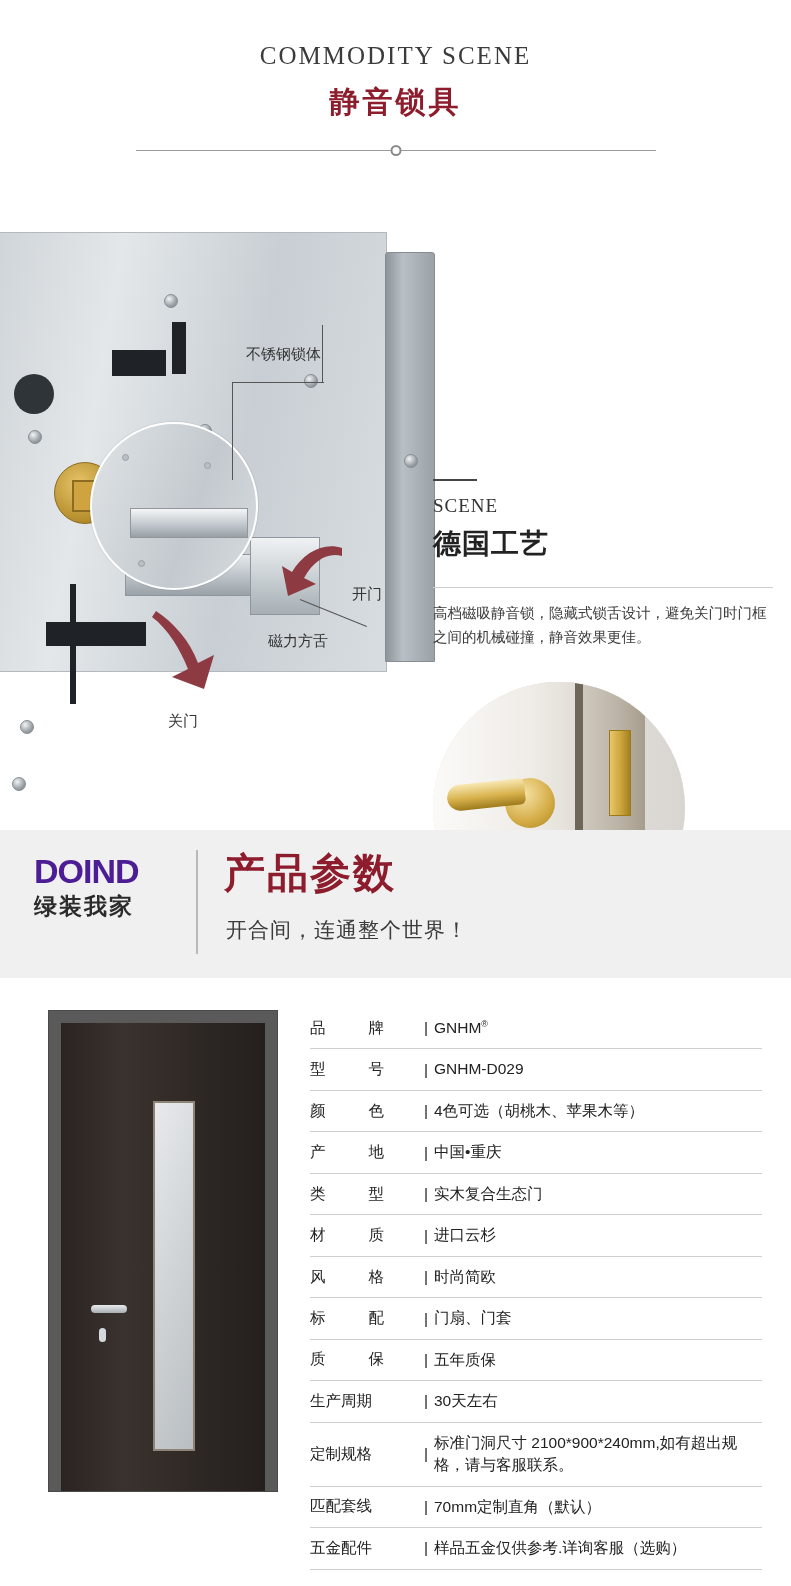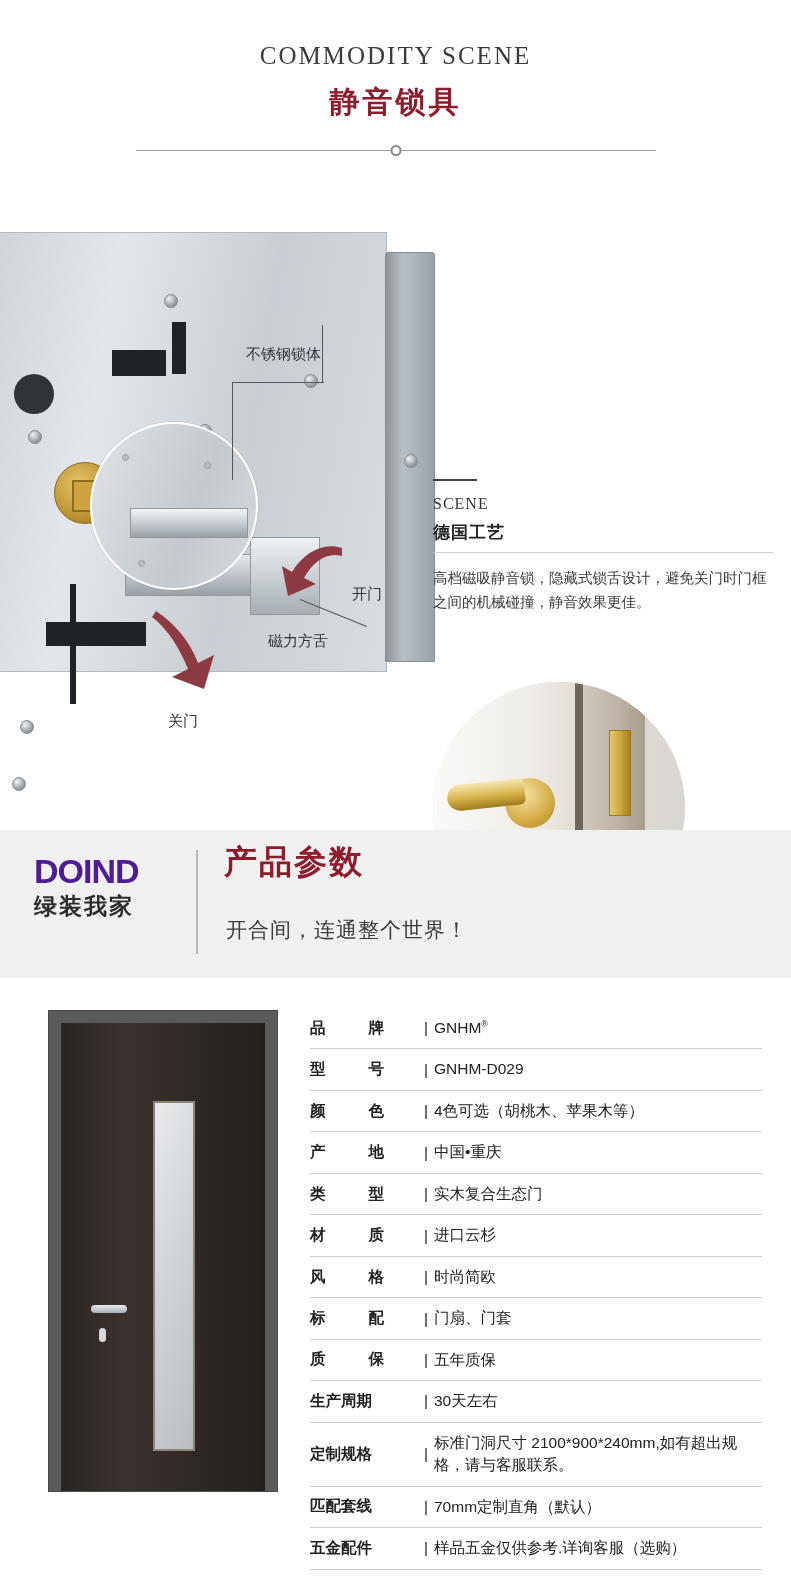--- a/index.html
+++ b/index.html
@@ -181,30 +181,30 @@
     top: 322px;
     width: 340px;
   }
   .sr-rule {
     width: 44px; height: 2px;
     background: #444;
     margin-bottom: 14px;
   }
   .sr-en {
     font-family: "Liberation Serif", serif;
-    font-size: 16px;
+    font-size: 19px;
     color: #333;
     letter-spacing: 1px;
   }
   .sr-cn {
-    font-size: 17px;
+    font-size: 28px;
     font-weight: bold;
     color: #222;
     margin-top: 8px;
-    padding-bottom: 8px;
+    padding-bottom: 24px;
     border-bottom: 1px solid #cfcfcf;
     letter-spacing: 1px;
   }
   .sr-desc {
     margin-top: 14px;
     font-size: 14.5px;
     line-height: 1.65;
     color: #3b3b3b;
   }
 
@@ -301,22 +301,22 @@
     letter-spacing: 2px;
   }
   .band-div {
     position: absolute;
     left: 196px; top: 20px;
     width: 2px; height: 104px;
     background: #b9b9b9;
   }
   .band-title {
     position: absolute;
-    left: 224px; top: 10px;
-    font-size: 33px;
+    left: 224px; top: 16px;
+    font-size: 41px;
     font-weight: bold;
     color: #8d1d2c;
     letter-spacing: 2px;
   }
   .band-sub {
     position: absolute;
     left: 226px; top: 86px;
     font-size: 21px;
     color: #3b3b3b;
     letter-spacing: 1px;
@@ -370,21 +370,21 @@
   }
   table.spec-table td {
     padding: 9px 0 9px 0;
     border-bottom: 1px solid #cfcfcf;
     font-size: 15.5px;
     color: #222;
     vertical-align: middle;
   }
   td.k {
     width: 108px;
-    font-weight: bold;
+    font-weight: normal;
     letter-spacing: 4px;
     white-space: nowrap;
   }
   td.k.narrow { letter-spacing: 0px; }
   td.sep {
     width: 16px;
     color: #b0b0b0;
     text-align: center;
     font-weight: normal;
     letter-spacing: 0;

